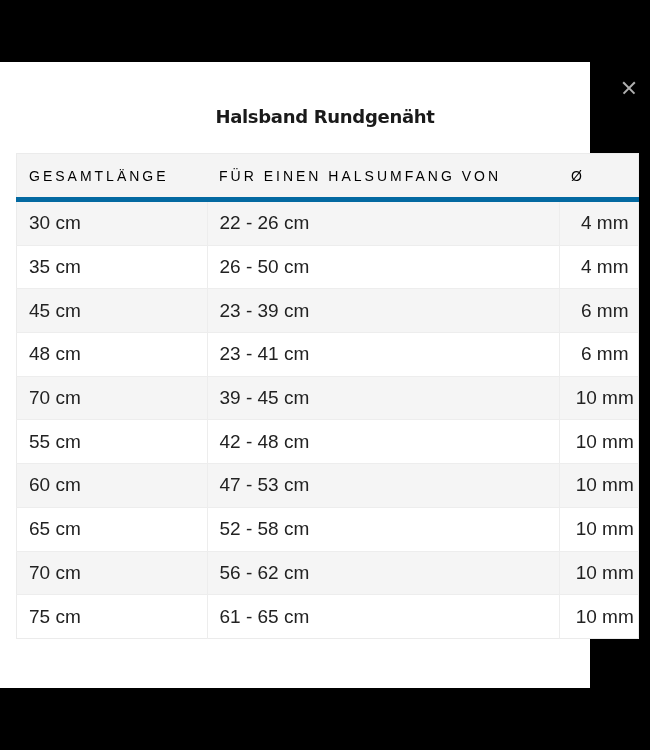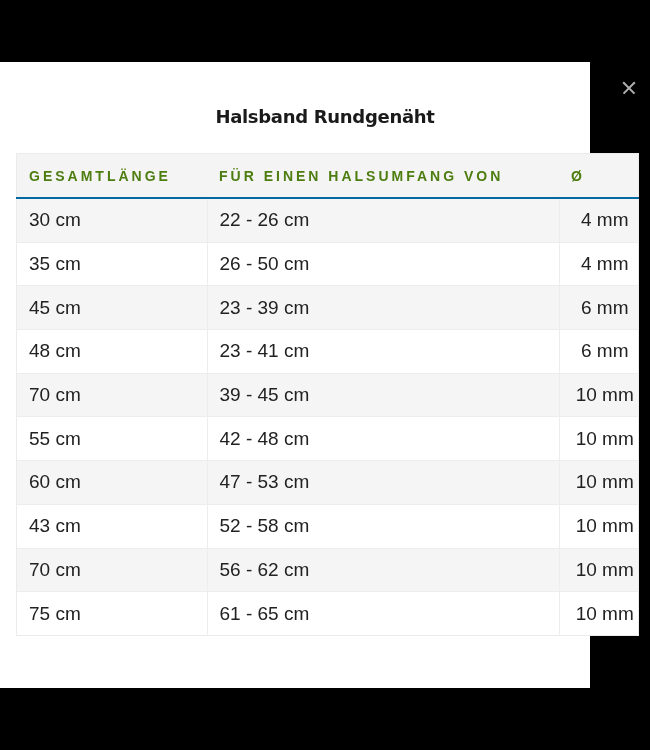--- a/index.html
+++ b/index.html
@@ -26,23 +26,23 @@
       position: absolute; top: 44px; left: 0; width: 650px; text-align: center;
       font-family: "DejaVu Sans", sans-serif; font-size: 18px; font-weight: bold; color: #1a1a1a;
       letter-spacing: -0.3px;
     }
     table {
       position: absolute; left: 16px; top: 91px; width: 623px;
       border-collapse: collapse;
       border: 1px solid #ebebeb;
     }
     th {
-      text-align: left; font-size: 14px; font-weight: bold; color: #4d7c0f;
+      text-align: left; font-size: 14px; font-weight: normal; color: #000000;
       letter-spacing: 3px; height: 43px; padding: 0 0 0 12px;
-      background: #f4f4f4; border-bottom: 2px solid #0369a1;
+      background: #f4f4f4; border-bottom: 5px solid #0369a1;
     }
     td {
       font-size: 19px; color: #222; height: 42.7px; padding: 0 0 0 12px;
       border-top: 1px solid #ededed; border-right: 1px solid #ededed;
     }
     td:last-child { border-right: none; text-align: center; }
     tr:nth-child(odd) td { background: #f5f5f5; }
     tr:nth-child(even) td { background: #fff; }
     .c1 { width: 178px; }
     .c2 { width: 340px; }
@@ -91,21 +91,21 @@
           <td>55 cm</td>
           <td>42 - 48 cm</td>
           <td>10 mm</td>
         </tr>
         <tr>
           <td>60 cm</td>
           <td>47 - 53 cm</td>
           <td>10 mm</td>
         </tr>
         <tr>
-          <td>43 cm</td>
+          <td>65 cm</td>
           <td>52 - 58 cm</td>
           <td>10 mm</td>
         </tr>
         <tr>
           <td>70 cm</td>
           <td>56 - 62 cm</td>
           <td>10 mm</td>
         </tr>
         <tr>
           <td>75 cm</td>

